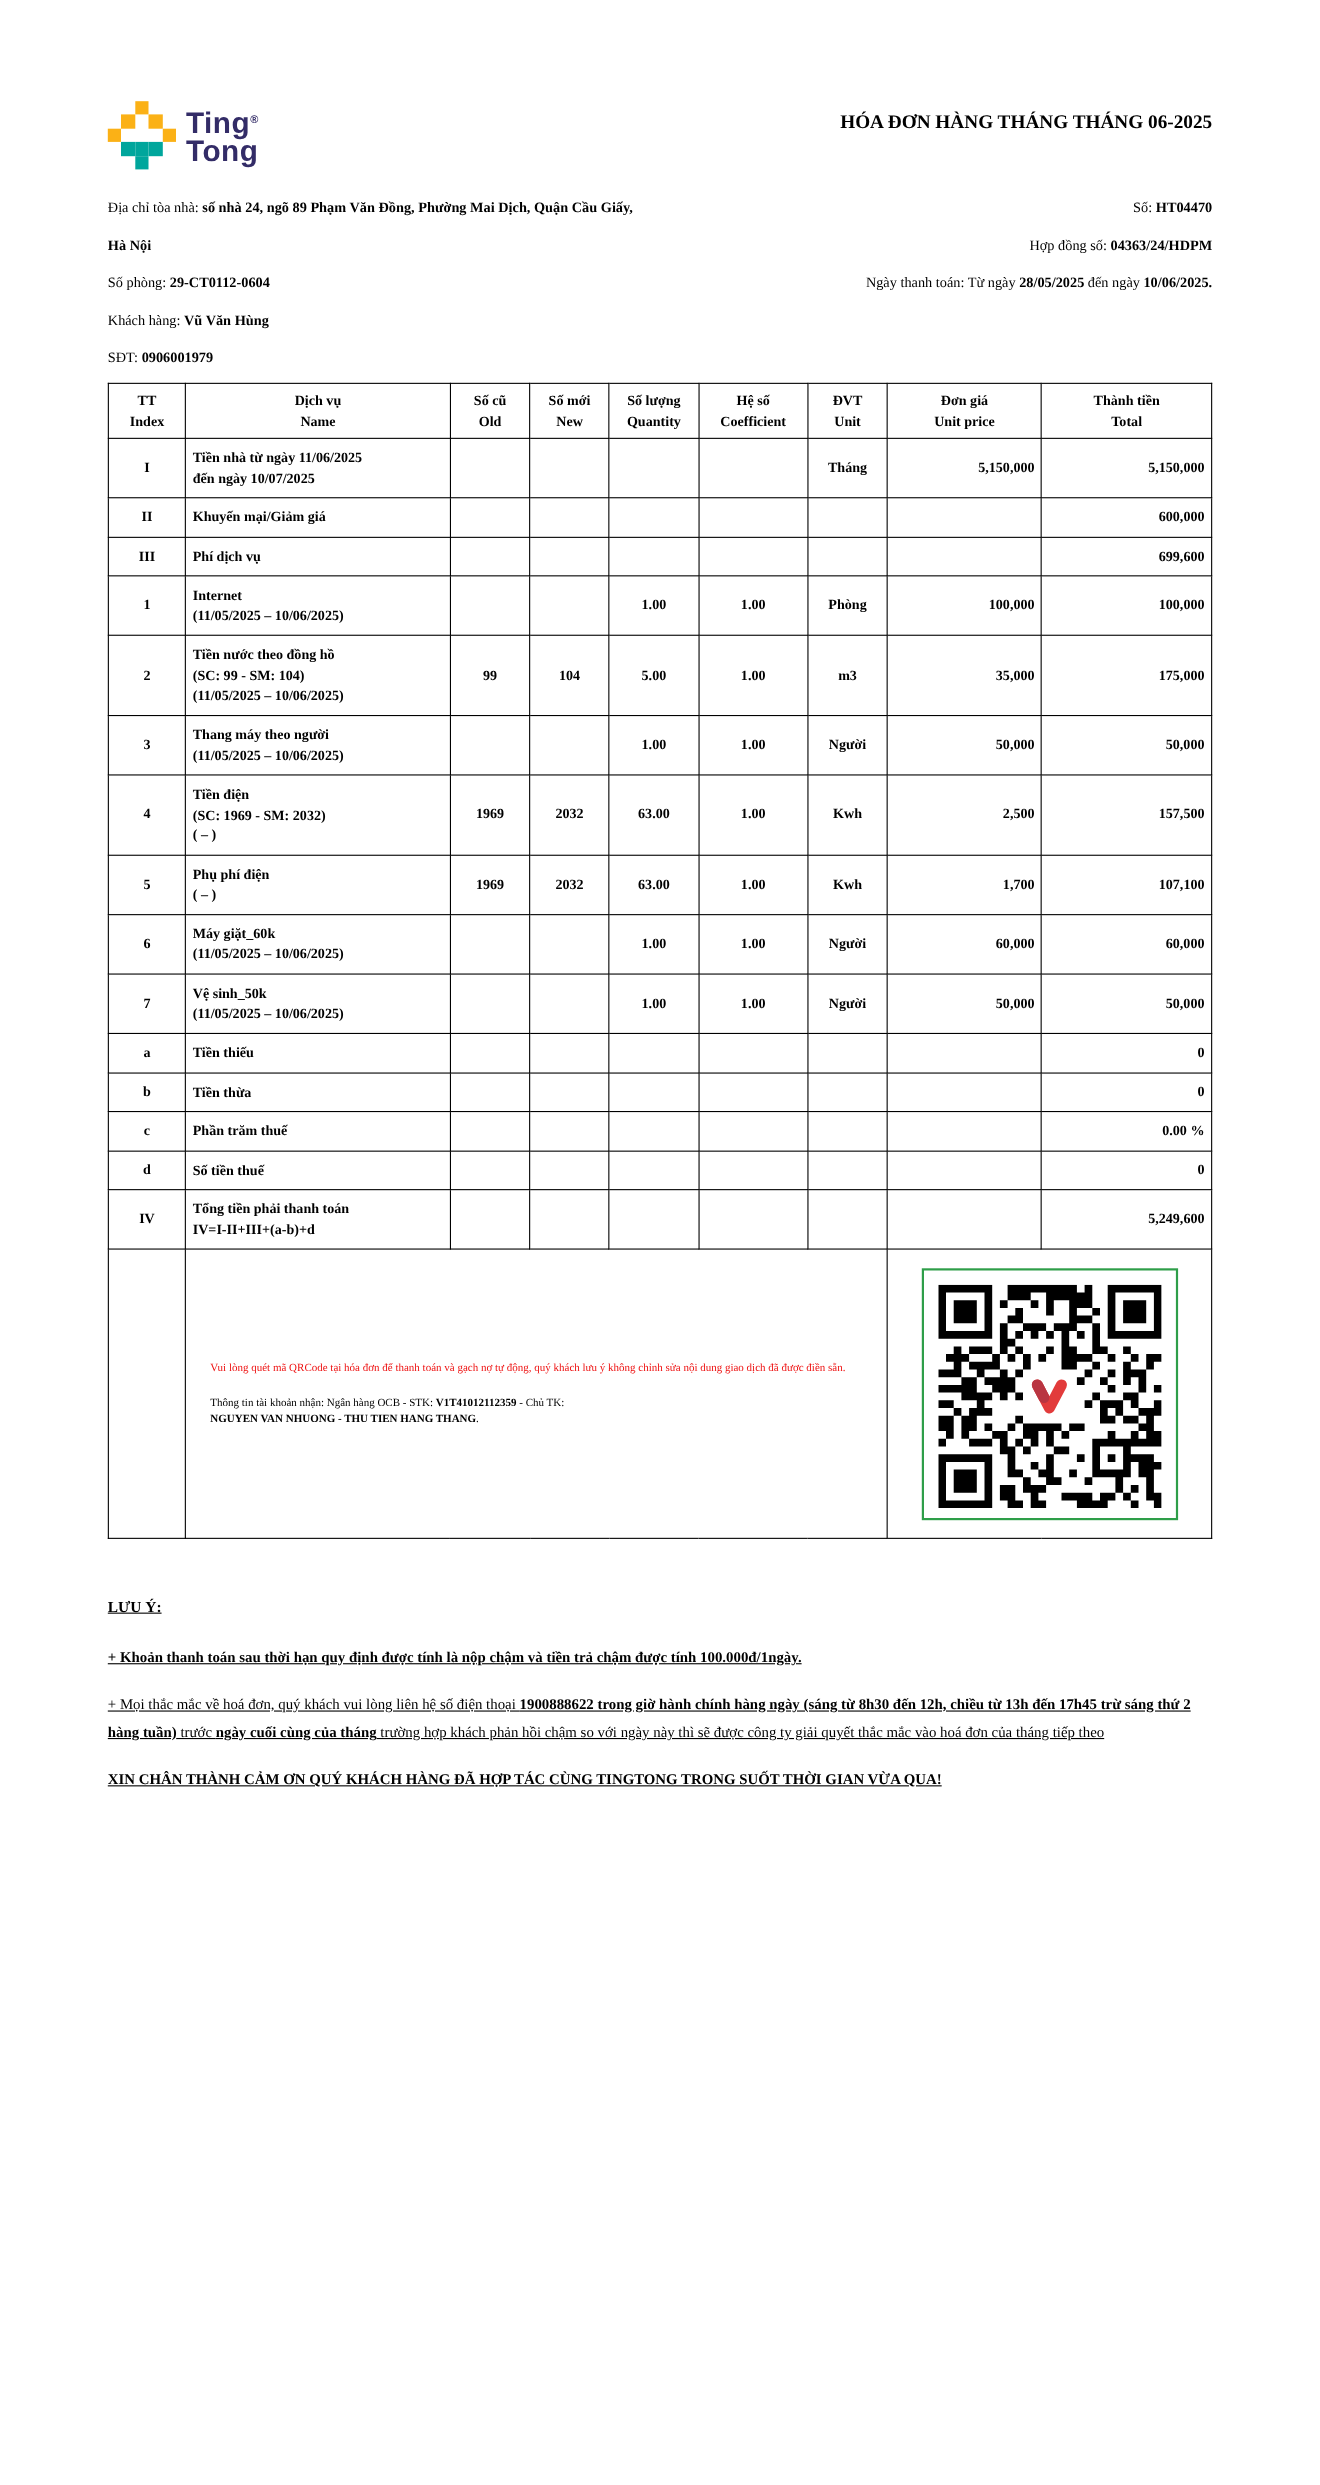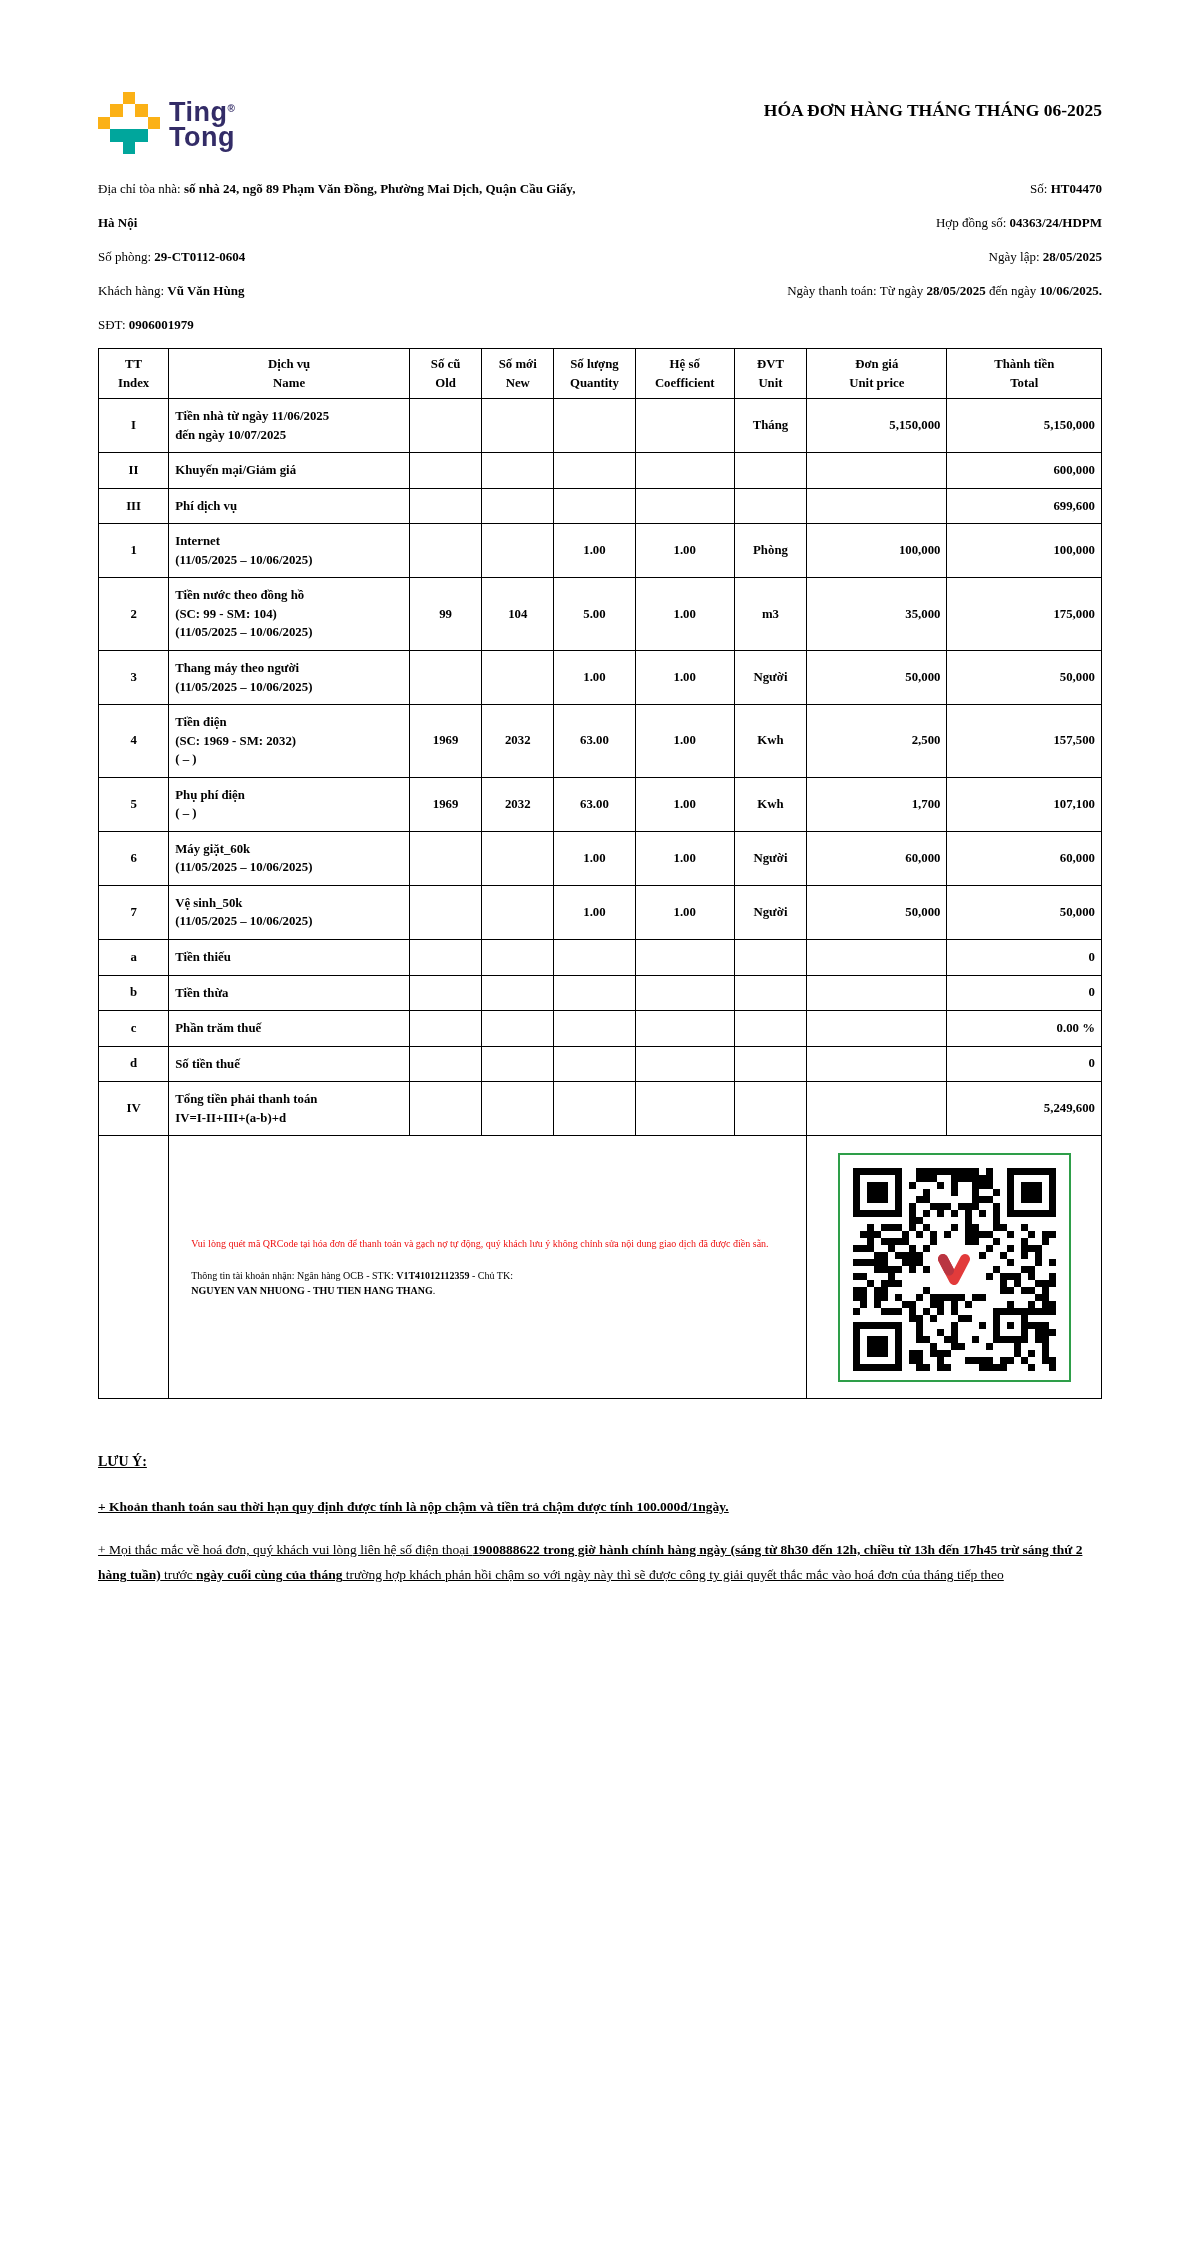--- a/index.html
+++ b/index.html
@@ -96,21 +96,20 @@
   <div class="info">
     <div class="info-left">
       <div><span>Địa chỉ tòa nhà: </span><span class="b">số nhà 24, ngõ 89 Phạm Văn Đồng, Phường Mai Dịch, Quận Cầu Giấy, Hà Nội</span></div>
       <div><span>Số phòng: </span><span class="b">29-CT0112-0604</span></div>
       <div><span>Khách hàng: </span><span class="b">Vũ Văn Hùng</span></div>
       <div><span>SĐT: </span><span class="b">0906001979</span></div>
     </div>
     <div class="info-right">
       <div><span>Số: </span><span class="b">HT04470</span></div>
       <div><span>Hợp đồng số: </span><span class="b">04363/24/HDPM</span></div>
-      <div><span>Ngày lập: </span><span class="b">28/05/2025</span></div>
       <div><span>Ngày thanh toán: Từ ngày </span><span class="b">28/05/2025</span><span> đến ngày </span><span class="b">10/06/2025.</span></div>
     </div>
   </div>
 
   <table class="inv">
     <colgroup>
       <col style="width:7.0%">
         <col style="width:24.0%">
         <col style="width:7.2%">
       <col style="width:7.2%">
@@ -395,15 +394,16 @@
           </span>
         </td>
       </tr>
     </tbody>
   </table>
 
   <div class="notes">
     <p class="heading">LƯU Ý:</p>
     <p class="b">+ Khoản thanh toán sau thời hạn quy định được tính là nộp chậm và tiền trả chậm được tính 100.000đ/1ngày.</p>
     <p id="note2"><span>+ Mọi thắc mắc về hoá đơn, quý khách vui lòng liên hệ số điện thoại </span><span class="b">1900888622 trong giờ hành chính hàng ngày (sáng từ 8h30 đến 12h, chiều từ 13h đến 17h45 trừ sáng thứ 2 hàng tuần)</span><span> trước </span><span class="b">ngày cuối cùng của tháng</span><span> trường hợp khách phản hồi chậm so với ngày này thì sẽ được công ty giải quyết thắc mắc vào hoá đơn của tháng tiếp theo</span></p>
+    <p class="b">XIN CHÂN THÀNH CẢM ƠN QUÝ KHÁCH HÀNG ĐÃ HỢP TÁC CÙNG TINGTONG TRONG SUỐT THỜI GIAN VỪA QUA!</p>
   </div>
 
 </div>
 
 </body></html>

